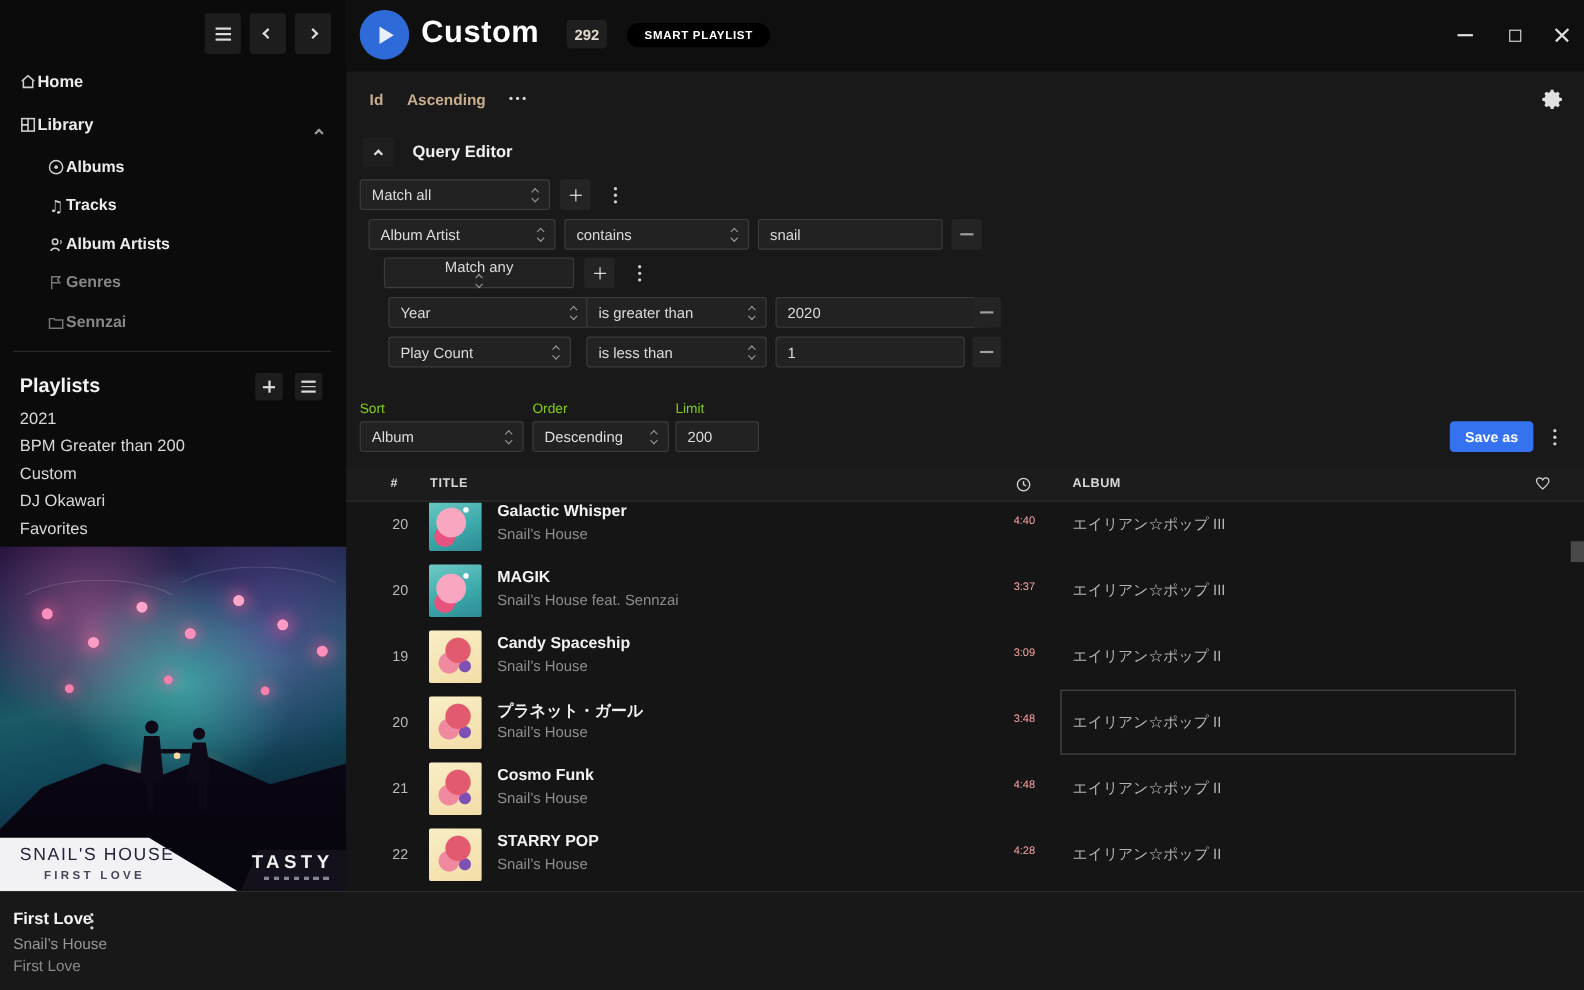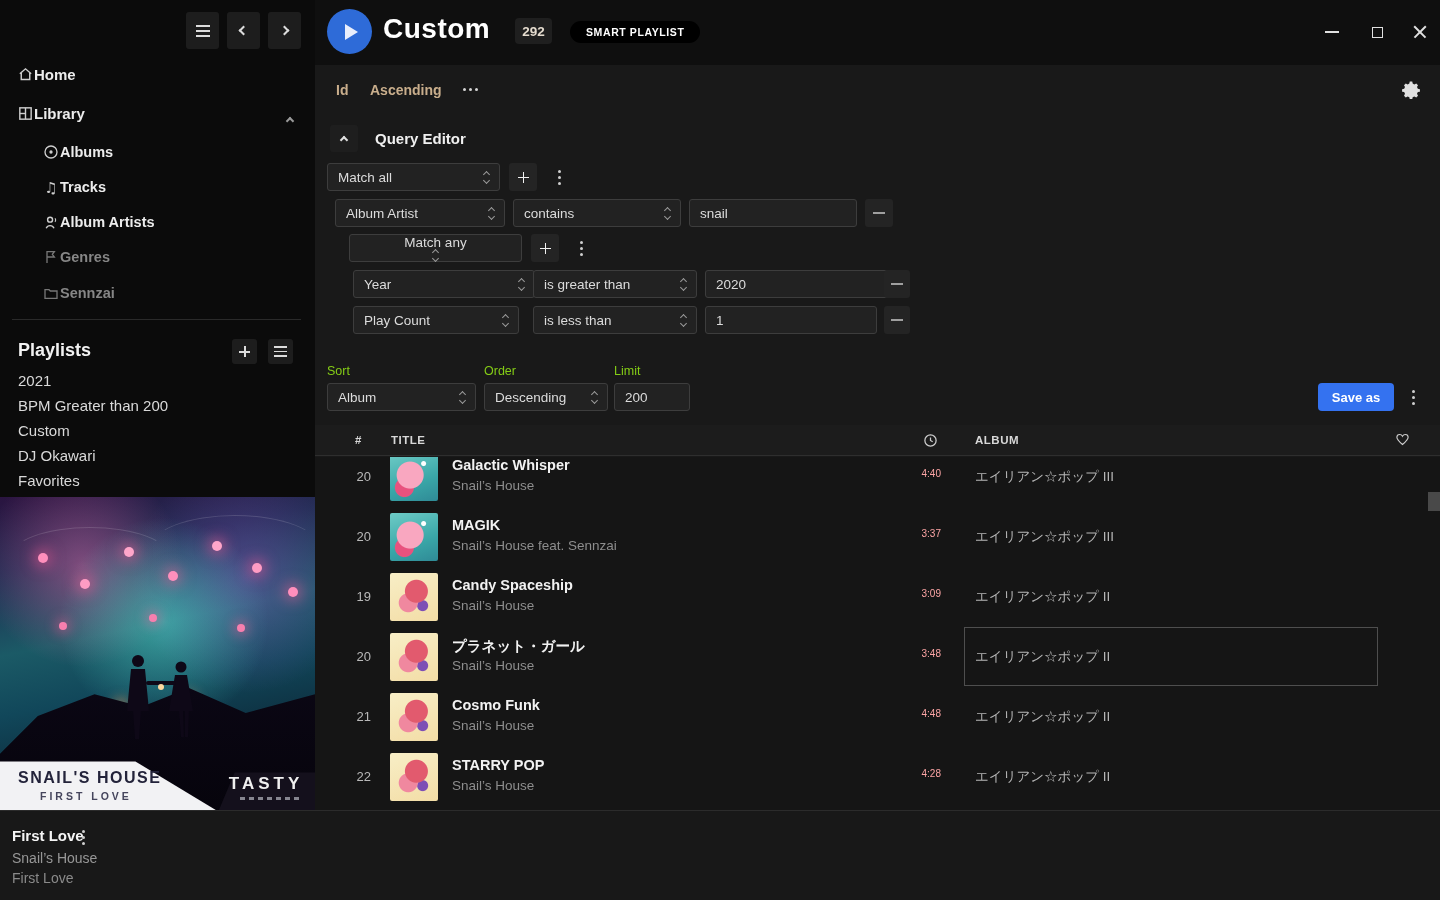--- a/index.html
+++ b/index.html
@@ -61,21 +61,21 @@
       118px 206px 0 1px #ffc084, 118px 206px 12px 5px rgba(255,160,90,.5),
       186px 200px 0 1px #ffc084, 186px 200px 12px 5px rgba(255,160,90,.5); }
   .rock { position:absolute; left:0; bottom:0; width:100%; height:100%;
     clip-path:polygon(0 100%,0 82%,12% 70%,30% 63%,45% 67%,60% 61%,78% 69%,100% 63%,100% 100%);
     background:linear-gradient(180deg,#171028 0%,#0d0818 40%,#06040c 100%); }
   .figures { position:absolute; left:86px; top:150px; }
   .ribbon-white { position:absolute; inset:0; background:#f2f2f4;
     clip-path:polygon(0 84.5%,43% 84.5%,68.5% 100%,0 100%); }
   .ribbon-dark { position:absolute; inset:0; background:#14101c;
     clip-path:polygon(69.5% 100%,74.5% 88%,100% 88%,100% 100%); }
-  .art-artist { position:absolute; left:18px; top:272px; font-size:16px; font-weight:700; letter-spacing:1.5px; color:#23233a; }
+  .art-artist { position:absolute; left:18px; top:272px; font-size:16px; font-weight:400; letter-spacing:1.5px; color:#23233a; }
   .art-album { position:absolute; left:40px; top:293px; font-size:10.5px; font-weight:600; letter-spacing:3px; color:#45455c; }
   .art-label { position:absolute; left:224px; top:277px; width:84px; text-align:center; font-size:17px; font-weight:600; letter-spacing:4px; color:#f0f0f0; }
   .art-label-sub { position:absolute; left:240px; top:300px; width:60px; height:3px;
     background:repeating-linear-gradient(90deg,#85858f 0 5px,transparent 5px 9px); }
 
   
   .main { position:absolute; left:315px; top:0; width:1125px; height:810px; background:#191919; }
   .topstrip { position:absolute; left:0; top:0; width:1125px; height:65px; background:#0f0f0f; }
   .play-hero { position:absolute; left:12px; top:9px; width:45px; height:45px; border-radius:50%; background:#2e6bd8; display:flex; align-items:center; justify-content:center; }
   .tri-right { width:0; height:0; border-left:13px solid #e9eefc; border-top:8px solid transparent; border-bottom:8px solid transparent; margin-left:3px; }

